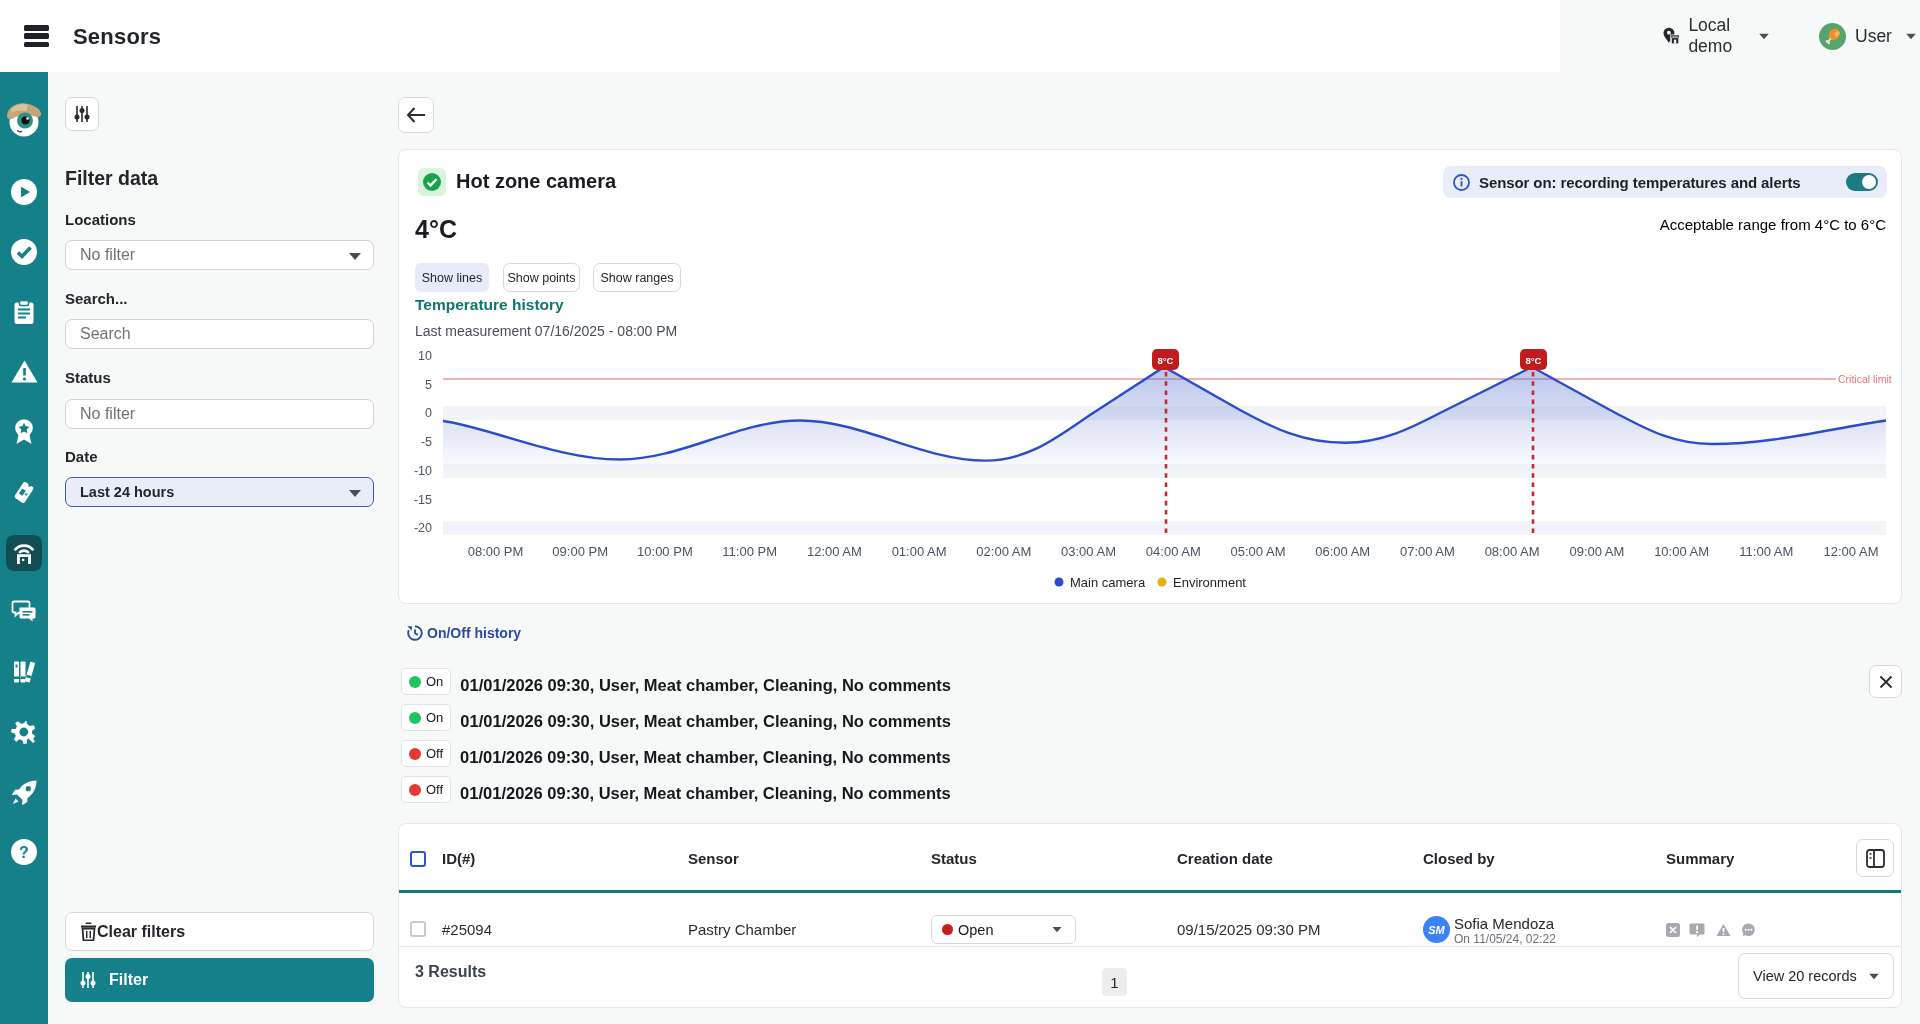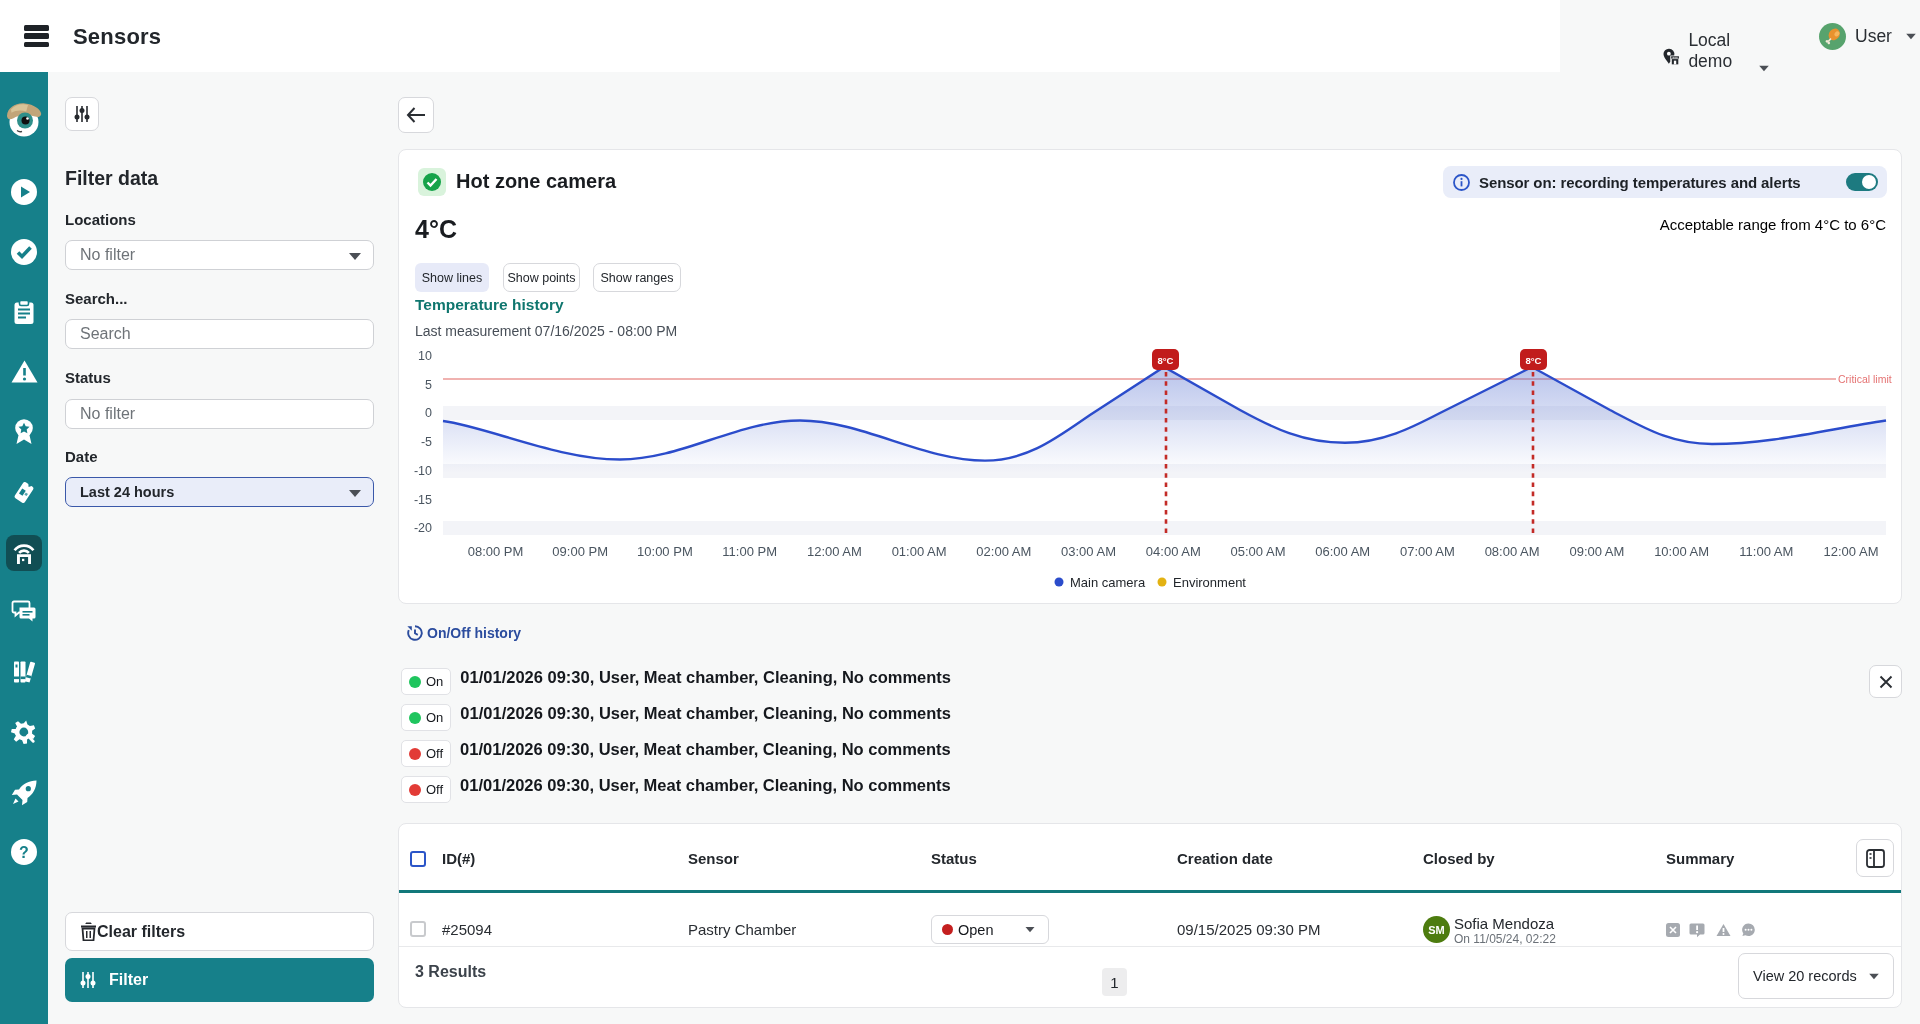--- a/index.html
+++ b/index.html
@@ -21,40 +21,40 @@
   .flabel { position:absolute; left:65px; font-size:15px; font-weight:bold; color:#23272c; }
   .fselect { position:absolute; left:65px; width:309px; height:30px; background:#fff; border:1px solid #cfd1d5;
      border-radius:7px; font-size:16px; color:#6e7378; display:flex; align-items:center; padding:0 14px; }
   .caret { width:0; height:0; border-left:6px solid transparent; border-right:6px solid transparent;
      border-top:7px solid #4b4f55; }
   .fselect .caret { position:absolute; right:12px; top:12px; }
   
   .card { position:absolute; background:#fff; border:1px solid #e5e6e9; border-radius:8px; }
   .btnbox { position:absolute; background:#fff; border:1px solid #d7d8dc; border-radius:7px;
      display:flex; align-items:center; justify-content:center; }
-  .onoffrow { position:absolute; left:401px; height:27px; display:flex; align-items:flex-start; }
+  .onoffrow { position:absolute; left:401px; height:27px; display:flex; align-items:flex-end; }
   .oobadge { display:inline-flex; align-items:center; height:27px; background:#fff; border:1px solid #e1e2e6;
      border-radius:5px; padding:0 7px; font-size:13px; color:#15181d; }
   .dot { width:12px; height:12px; border-radius:50%; margin-right:5px; display:inline-block; }
   .ootext { font-size:16.5px; font-weight:bold; color:#15181d; margin-left:9px; }
   .th { position:absolute; top:850px; font-size:15px; font-weight:bold; color:#23272c; }
   .td { position:absolute; font-size:15px; color:#2a2e33; }
   .cb { position:absolute; width:16px; height:16px; border-radius:3px; background:#fff; }
 </style>
 </head>
 <body>
 <div id="stage">
   <div id="topbar">
     <div id="burger">
         <div></div>
         <div></div>
         <div></div>
       </div>
     <div id="title">Sensors</div>
-    <div class="topright" style="left:1662px;align-items:flex-end;">
+    <div class="topright" style="left:1662px;">
       <svg width="30" height="30" viewBox="0 0 30 30" style="margin-right:8px;">
         <path d="M11.2 1.5 A 8.8 8.8 0 0 0 2.4 10.3 C 2.4 14.2 5.6 18.3 8.3 22 C 9.3 23.4 10.3 24.8 11.2 26.2 C 11.9 25.1 12.7 24 13.5 22.9 L 13.5 12.5 L 20 12.5 A 8.8 8.8 0 0 0 11.2 1.5 Z" fill="#23272c"></path>
         <circle cx="11.2" cy="9.6" r="3.1" fill="#fff"></circle>
         <path d="M15 13.8 L27.6 13.8 L27.6 17.6 L15 17.6 Z" fill="#23272c"></path>
         <path d="M16 18.4 L26.6 18.4 L26.6 27 L16 27 Z" fill="#23272c"></path>
         <rect x="19.4" y="21" width="3.8" height="6" fill="#fff"></rect>
         <rect x="17.5" y="14.8" width="1.4" height="2.8" fill="#fff"></rect>
         <rect x="20.6" y="14.8" width="1.4" height="2.8" fill="#fff"></rect>
         <rect x="23.7" y="14.8" width="1.4" height="2.8" fill="#fff"></rect>
       </svg>
@@ -375,27 +375,27 @@
     <svg width="19" height="19" viewBox="0 0 19 19">
       <rect x="1" y="1" width="17" height="17" rx="2.5" fill="none" stroke="#2a2e33" stroke-width="1.8"></rect>
       <line x1="8" y1="1" x2="8" y2="18" stroke="#2a2e33" stroke-width="1.8"></line>
       <line x1="3.5" y1="5" x2="5.5" y2="5" stroke="#2a2e33" stroke-width="1.6"></line>
       <line x1="3.5" y1="9" x2="5.5" y2="9" stroke="#2a2e33" stroke-width="1.6"></line>
     </svg>
   </div>
   <div class="cb" style="left:410px; top:921px; border:2px solid #c8cacd;"></div>
   <div class="td" style="left:442px; top:921px;">#25094</div>
   <div class="td" style="left:688px; top:921px;">Pastry Chamber</div>
-  <div class="btnbox" style="left:931px; top:915px; width:118px; height:29px; justify-content:flex-start; padding:0 10px; border-radius:6px;">
+  <div class="btnbox" style="left:931px; top:915px; width:145px; height:29px; justify-content:flex-start; padding:0 10px; border-radius:6px;">
     <span class="dot" style="background:#c41f1f; width:11px; height:11px;"></span>
     <span style="font-size:14.5px; color:#15181d;">Open</span>
     <span class="caret" style="position:absolute; right:12px; transform:scale(0.75);"></span>
   </div>
   <div class="td" style="left:1177px; top:921px;">09/15/2025 09:30 PM</div>
-  <div class="abs" style="left:1423px; top:916px; width:27px; height:27px; border-radius:50%; background:#4d7c0f; color:#fff; font-size:11px; font-weight:bold; display:flex; align-items:center; justify-content:center;">SM</div>
+  <div class="abs" style="left:1423px; top:916px; width:27px; height:27px; border-radius:50%; background:#3b82f6; color:#fff; font-size:11px; font-weight:bold; display:flex; align-items:center; justify-content:center;font-style:italic;">SM</div>
   <div class="abs" style="left:1454px; top:915px; font-size:15px; color:#23272c;">Sofia Mendoza</div>
   <div class="abs" style="left:1454px; top:932px; font-size:12px; color:#6b7178;">On 11/05/24, 02:22</div>
   <svg class="abs" style="left:1666px; top:922px;" width="95" height="16" viewBox="0 0 95 16">
     <g fill="#a6aab0">
       <rect x="0" y="1" width="14" height="14" rx="2.5"></rect>
       <path d="M4 5 L10 11 M10 5 L4 11" stroke="#fff" stroke-width="1.6"></path>
       <path d="M25 1.5 h12 a1.5 1.5 0 0 1 1.5 1.5 v8 a1.5 1.5 0 0 1 -1.5 1.5 h-3 l-3 2.8 v-2.8 h-6 a1.5 1.5 0 0 1 -1.5 -1.5 v-8 a1.5 1.5 0 0 1 1.5 -1.5 Z"></path>
       <rect x="30.2" y="3.5" width="1.8" height="4.5" fill="#fff"></rect>
       <circle cx="31.1" cy="10.2" r="1.1" fill="#fff"></circle>
       <path d="M57.5 2 L64.5 14 L50.5 14 Z"></path>

